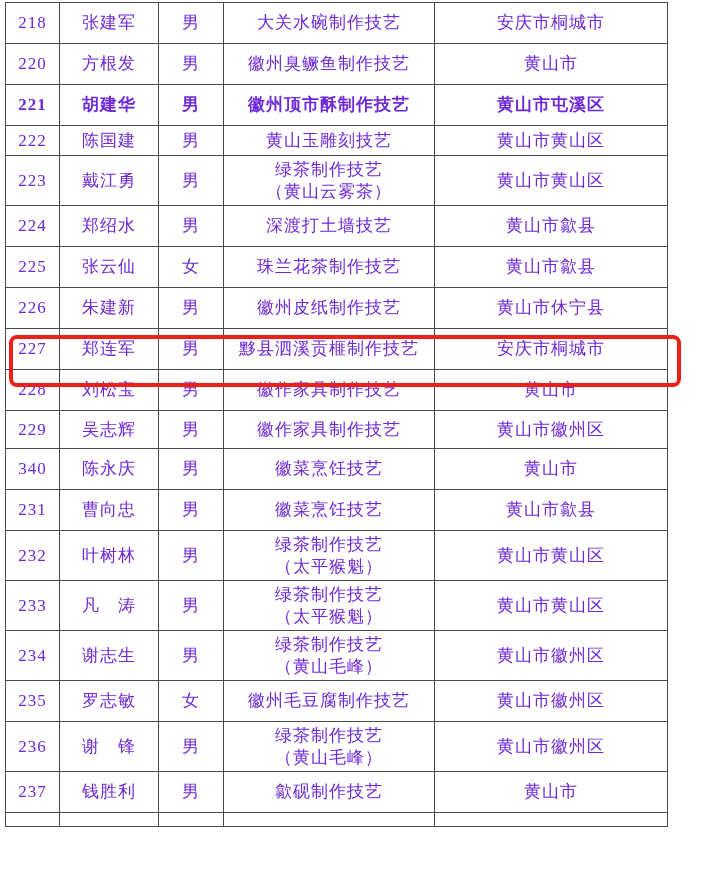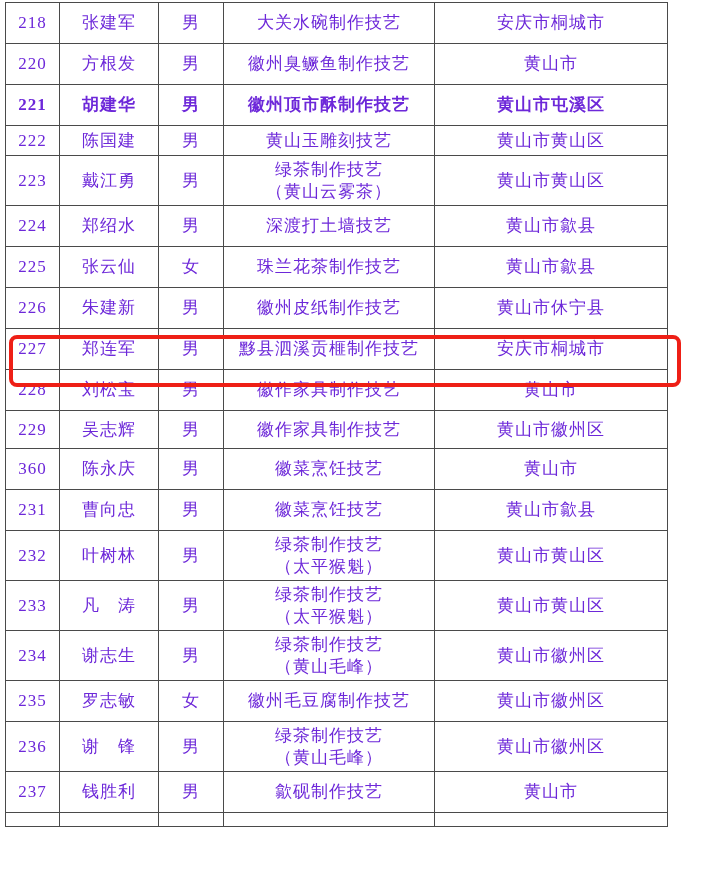--- a/index.html
+++ b/index.html
@@ -153,21 +153,21 @@
         <tr style="height: 38px;">
     <td>229</td>
     <td>吴志辉</td>
     <td>男</td>
     <td>
             <div class="craft-line">徽作家具制作技艺</div>
           </td>
     <td>黄山市徽州区</td>
   </tr>
         <tr style="height: 41px;">
-    <td>360</td>
+    <td>340</td>
     <td>陈永庆</td>
     <td>男</td>
     <td>
             <div class="craft-line">徽菜烹饪技艺</div>
           </td>
     <td>黄山市</td>
   </tr>
         <tr style="height: 41px;">
     <td>231</td>
     <td>曹向忠</td>

